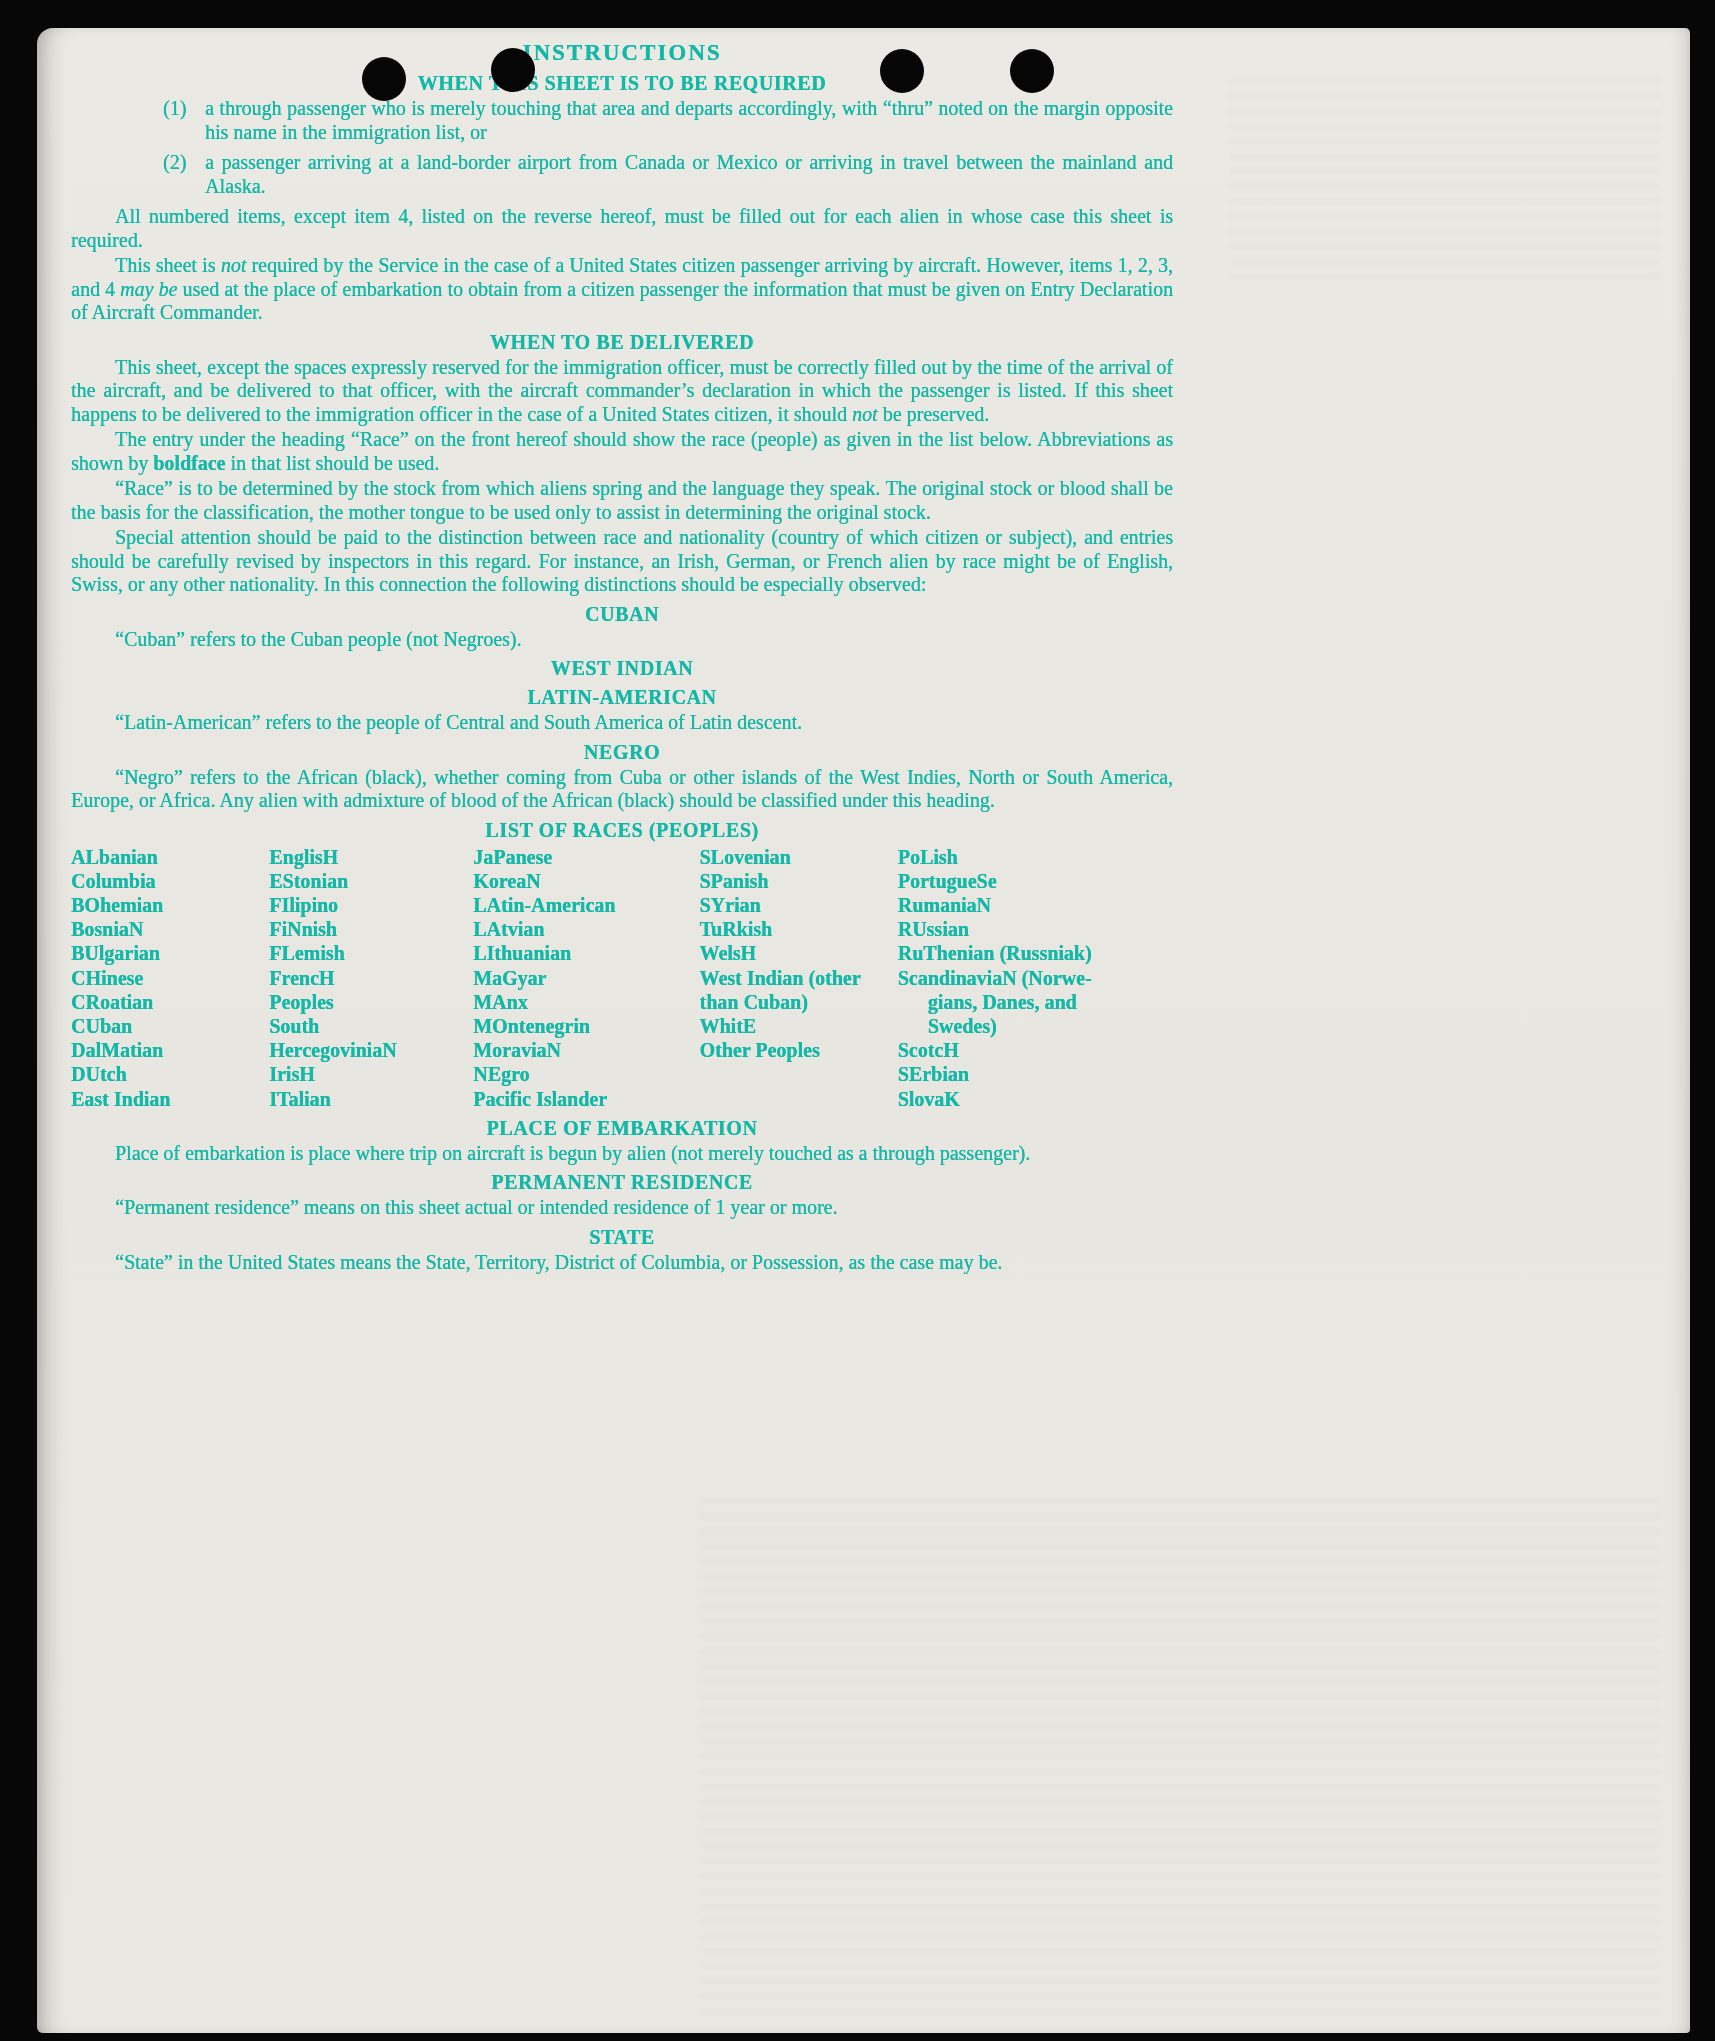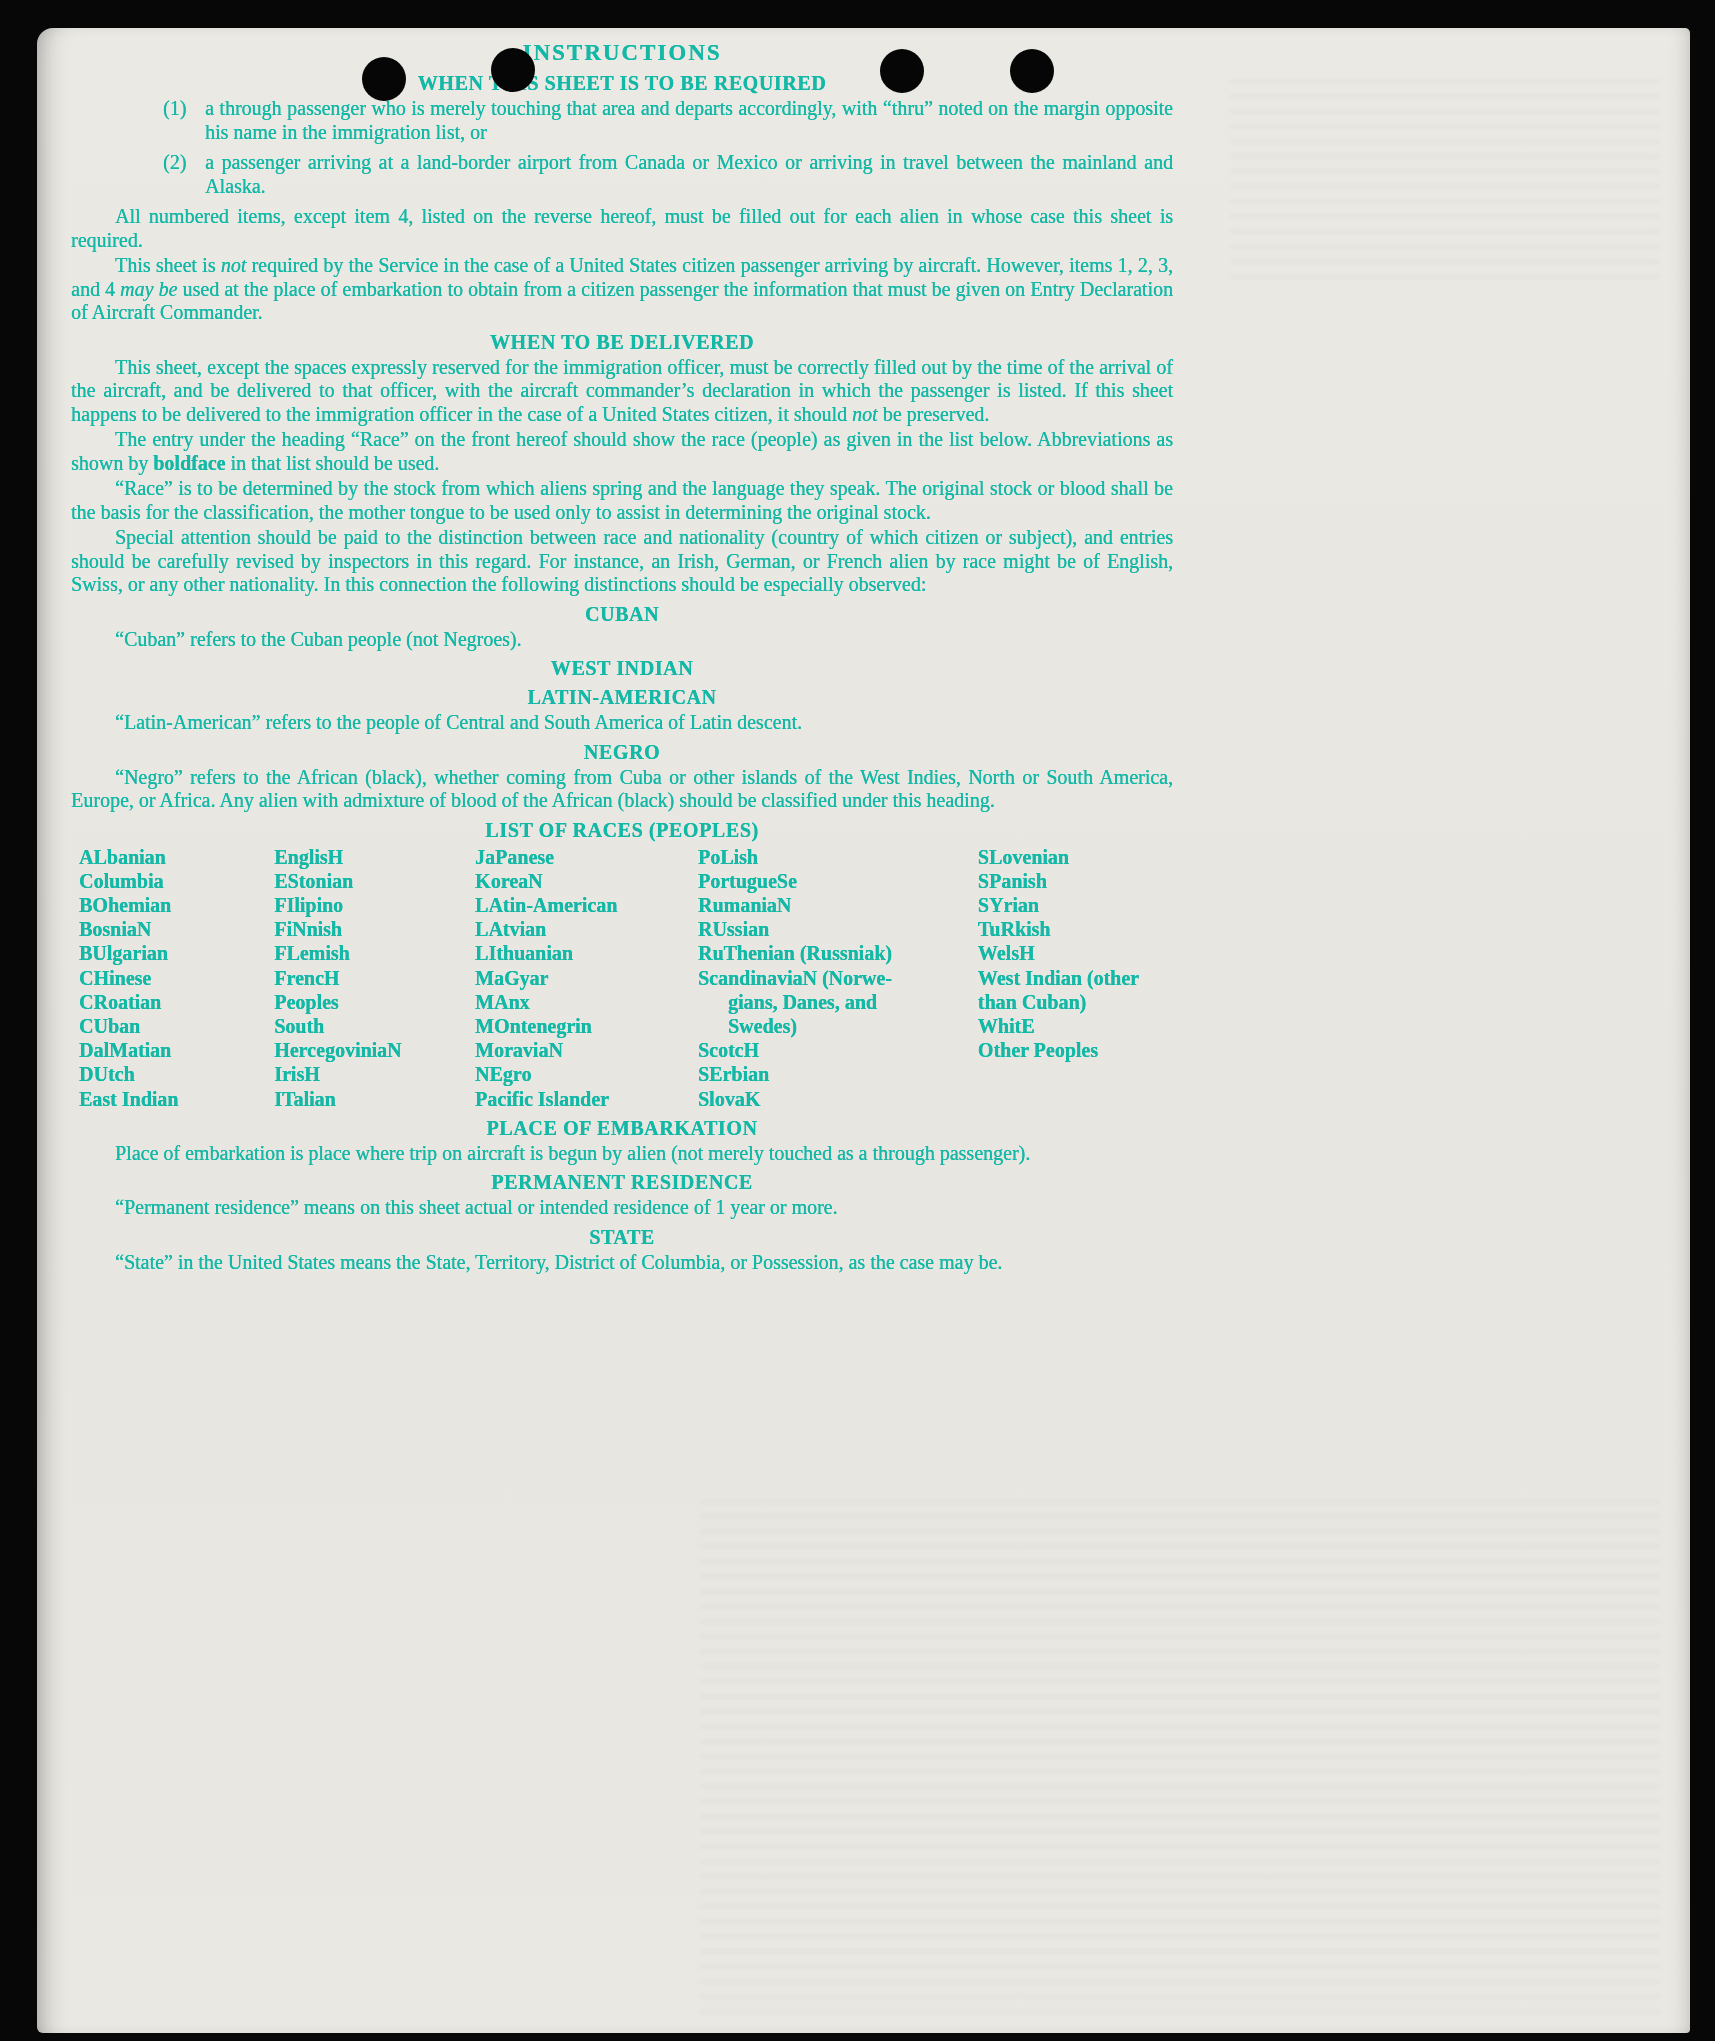--- a/index.html
+++ b/index.html
@@ -35,21 +35,21 @@
   p { margin:0 0 2px; text-align:justify; }
   p.ind { text-indent:44px; }
   .it { font-style:italic; }
   .bf { font-weight:bold; }
 
   .numlist { margin:2px 0 4px 92px; }
   .numitem { display:flex; margin:0 0 7px; }
   .num { width:42px; flex:none; }
   .numtext { flex:1; text-align:justify; }
 
-  .racecols { display:flex; margin:3px 8px 2px;gap:8px; }
+  .racecols { display:flex; margin:3px 0 2px;gap:8px; }
   .racecol { list-style:none; margin:0; padding:0; font-weight:bold; line-height:24.2px; }
   .racecol li { margin:0; }
   .c1 { width:196px; }
   .c2 { width:202px; }
   .c3 { width:225px; }
   .c4 { width:282px; padding-right:57px; box-sizing:border-box; }
   .c4 li { padding-left:30px; text-indent:-30px; }
   .c5 { width:196px; }
 </style>
 </head>
@@ -143,42 +143,42 @@
           <li>LAtin-American</li>
           <li>LAtvian</li>
           <li>LIthuanian</li>
           <li>MaGyar</li>
           <li>MAnx</li>
           <li>MOntenegrin</li>
           <li>MoraviaN</li>
           <li>NEgro</li>
           <li>Pacific Islander</li>
         </ul>
+      <ul class="racecol c5">
+
+      <li>SLovenian</li>
+          <li>SPanish</li>
+          <li>SYrian</li>
+          <li>TuRkish</li>
+          <li>WelsH</li>
+          <li>West Indian (other than Cuban)</li>
+          <li>WhitE</li>
+          <li>Other Peoples</li>
+        </ul>
       <ul class="racecol c4">
 
       <li>PoLish</li>
           <li>PortugueSe</li>
           <li>RumaniaN</li>
           <li>RUssian</li>
           <li>RuThenian (Russniak)</li>
           <li>ScandinaviaN (Norwe­gians, Danes, and Swedes)</li>
           <li>ScotcH</li>
           <li>SErbian</li>
           <li>SlovaK</li>
-        </ul>
-      <ul class="racecol c5">
-
-      <li>SLovenian</li>
-          <li>SPanish</li>
-          <li>SYrian</li>
-          <li>TuRkish</li>
-          <li>WelsH</li>
-          <li>West Indian (other than Cuban)</li>
-          <li>WhitE</li>
-          <li>Other Peoples</li>
         </ul>
     </div>
 
     <h2 class="sec">PLACE OF EMBARKATION</h2>
     <p class="ind">Place of embarkation is place where trip on aircraft is begun by alien (not merely touched as a through passenger).</p>
 
     <h2 class="sec">PERMANENT RESIDENCE</h2>
     <p class="ind">“Permanent residence” means on this sheet actual or intended residence of 1 year or more.</p>
 
     <h2 class="sec">STATE</h2>

